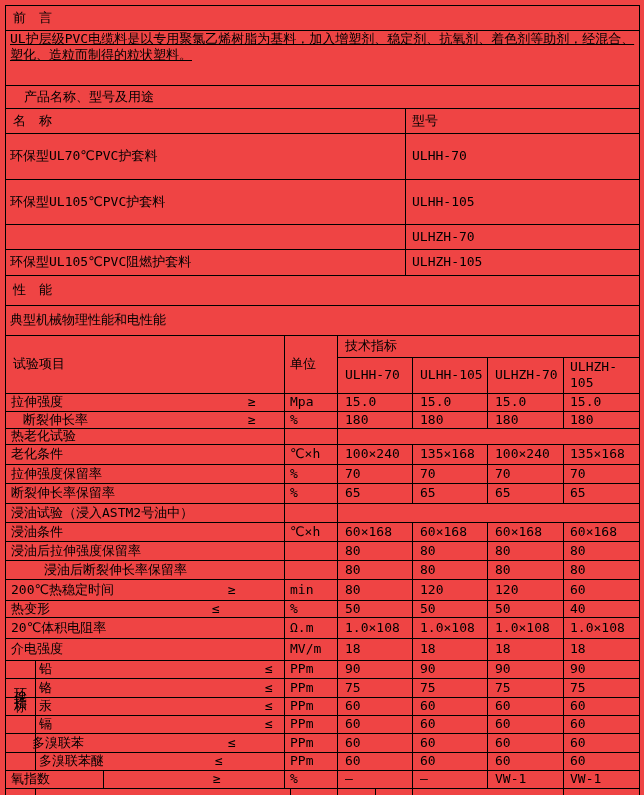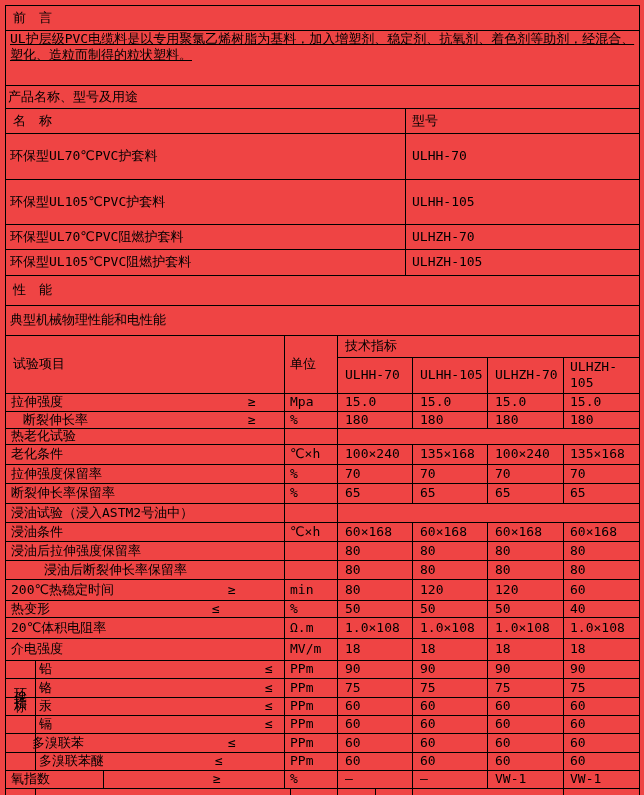--- a/index.html
+++ b/index.html
@@ -7,21 +7,21 @@
         font-family:"DejaVu Sans Mono","DejaVu Sans","Liberation Sans",sans-serif;color:#000;}
   .t{position:absolute;font-size:13px;white-space:pre;color:#000;}
   .ln{position:absolute;background:#000;}
 </style>
 </head>
 <body>
 
 <div class="page" id="page">
   <div class="t" style="left:13px;top:5px;height:25px;line-height:25px;">前　言</div>
   <div class="t" style="left:10px;top:31px;width:626px;line-height:16px;white-space:normal;text-decoration:underline;">UL护层级PVC电缆料是以专用聚氯乙烯树脂为基料，加入增塑剂、稳定剂、抗氧剂、着色剂等助剂，经混合、塑化、造粒而制得的粒状塑料。</div>
-  <div class="t" style="left:8px;top:85px;height:23px;line-height:23px;font-family:Liberation Serif, serif;">产品名称、型号及用途</div>
+  <div class="t" style="left:24px;top:85px;height:23px;line-height:23px;font-family:Liberation Serif, serif;">产品名称、型号及用途</div>
   <div class="t" style="left:13px;top:108px;height:25px;line-height:25px;">名　称</div>
   <div class="t" style="left:412px;top:108px;height:25px;line-height:25px;">型号</div>
   <div class="t" style="left:13px;top:275px;height:30px;line-height:30px;">性　能</div>
   <div class="t" style="left:13px;top:335px;height:58px;line-height:58px;">试验项目</div>
   <div class="t" style="left:10px;top:305px;height:30px;line-height:30px;">典型机械物理性能和电性能</div>
   <div class="t" style="left:290px;top:335px;height:58px;line-height:58px;">单位</div>
   <div class="t" style="left:345px;top:335px;height:22px;line-height:22px;">技术指标</div>
   <div class="t" style="left:12px;top:677px;height:80px;writing-mode:vertical-rl;text-orientation:upright;letter-spacing:4px;line-height:17px;">环保指标</div>
 <div class="ln" style="left: 5px; top: 5px; width: 635px; height: 1px;"></div>
     <div class="ln" style="left: 5px; top: 30px; width: 635px; height: 1px;"></div>
@@ -73,21 +73,20 @@
     <div class="ln" style="left: 563px; top: 522px; width: 1px; height: 273px;"></div>
     <div class="ln" style="left: 35px; top: 660px; width: 1px; height: 110px;"></div>
     <div class="ln" style="left: 35px; top: 788px; width: 1px; height: 7px;"></div>
     <div class="ln" style="left: 103px; top: 770px; width: 1px; height: 18px;"></div>
     <div class="ln" style="left: 290px; top: 788px; width: 1px; height: 7px;"></div>
     <div class="ln" style="left: 375px; top: 788px; width: 1px; height: 7px;"></div>
     <div class="t" style="left: 10px; top: 133px; height: 46px; line-height: 46px;">环保型UL70℃PVC护套料</div>
     <div class="t" style="left: 412px; top: 133px; height: 46px; line-height: 46px;">ULHH-70</div>
     <div class="t" style="left: 10px; top: 179px; height: 45px; line-height: 45px;">环保型UL105℃PVC护套料</div>
     <div class="t" style="left: 412px; top: 179px; height: 45px; line-height: 45px;">ULHH-105</div>
-    <div class="t" style="left: 10px; top: 224px; height: 25px; line-height: 25px;">环保型UL70℃PVC阻燃护套料</div>
     <div class="t" style="left: 412px; top: 224px; height: 25px; line-height: 25px;">ULHZH-70</div>
     <div class="t" style="left: 10px; top: 249px; height: 26px; line-height: 26px;">环保型UL105℃PVC阻燃护套料</div>
     <div class="t" style="left: 412px; top: 249px; height: 26px; line-height: 26px;">ULHZH-105</div>
     <div class="t" style="left: 345px; top: 357px; height: 36px; line-height: 36px;">ULHH-70</div>
     <div class="t" style="left: 420px; top: 357px; height: 36px; line-height: 36px;">ULHH-105</div>
     <div class="t" style="left: 495px; top: 357px; height: 36px; line-height: 36px;">ULHZH-70</div>
     <div class="t" style="left: 570px; top: 359px; width: 64px; line-height: 16px; white-space: normal;">ULHZH-105</div>
     <div class="t" style="left: 11px; top: 393px; height: 18px; line-height: 18px;">拉伸强度</div>
     <div class="t" style="left: 248px; top: 393px; height: 18px; line-height: 18px;">≥</div>
     <div class="t" style="left: 290px; top: 393px; height: 18px; line-height: 18px;">Mpa</div>

